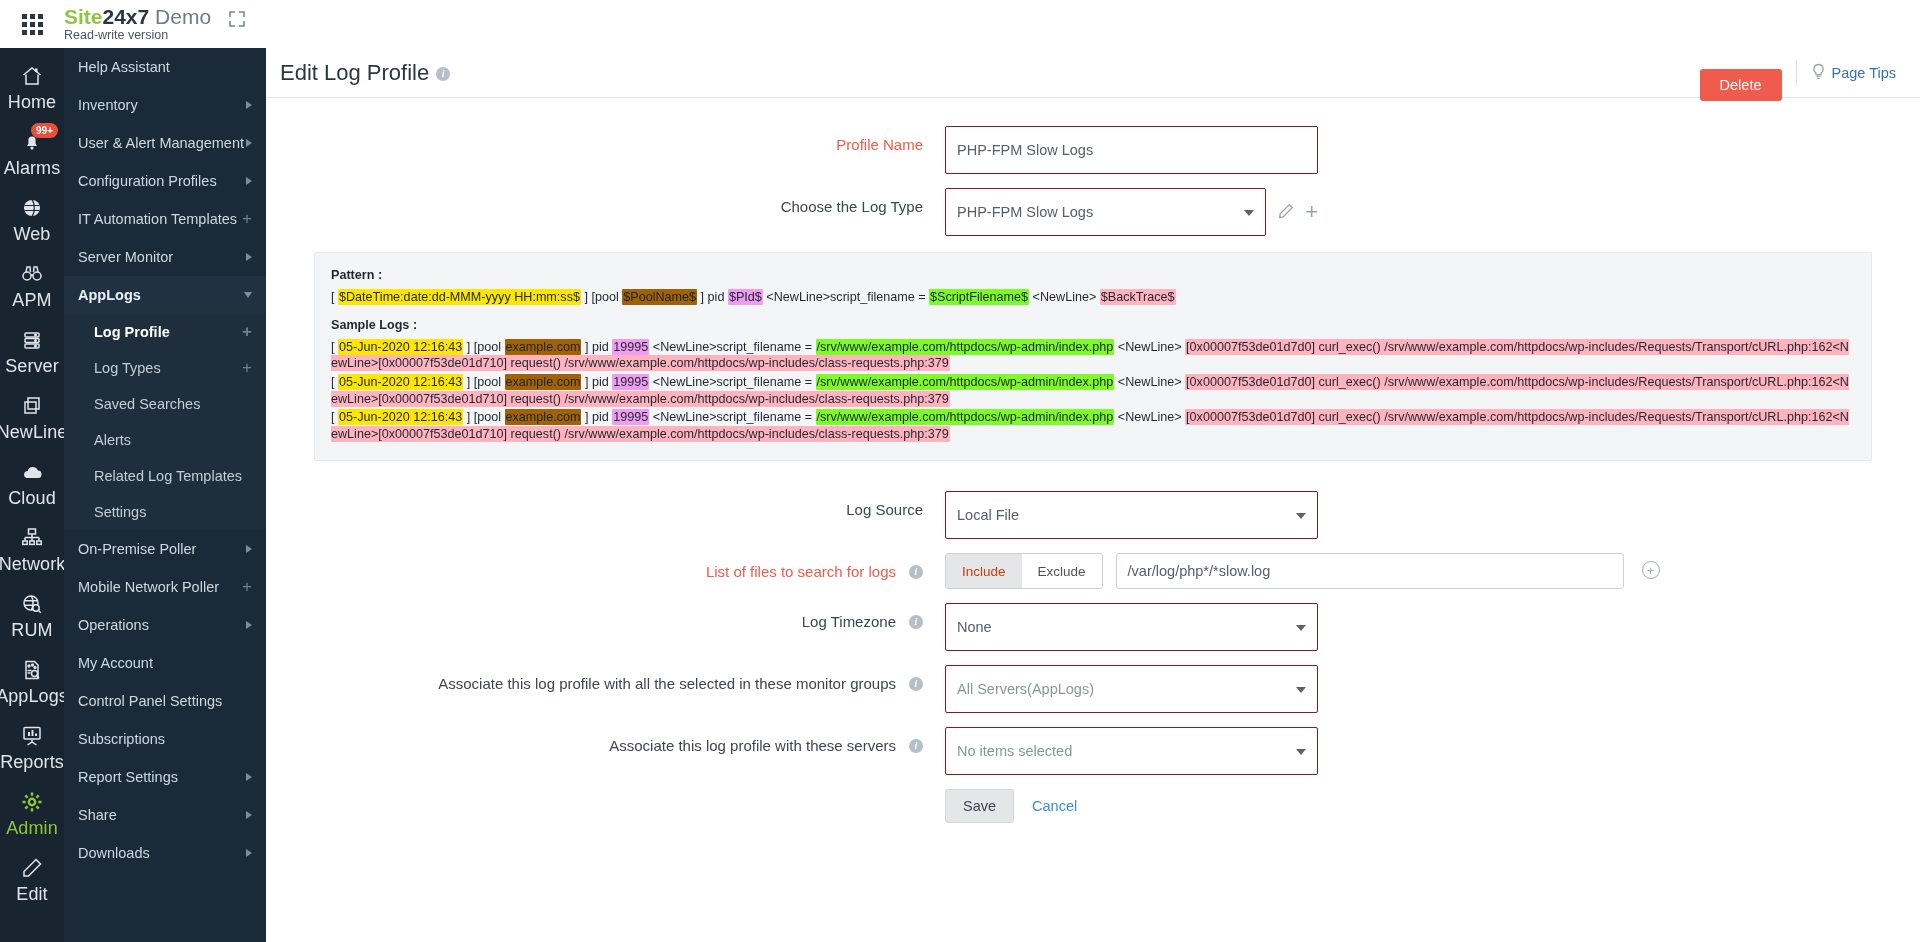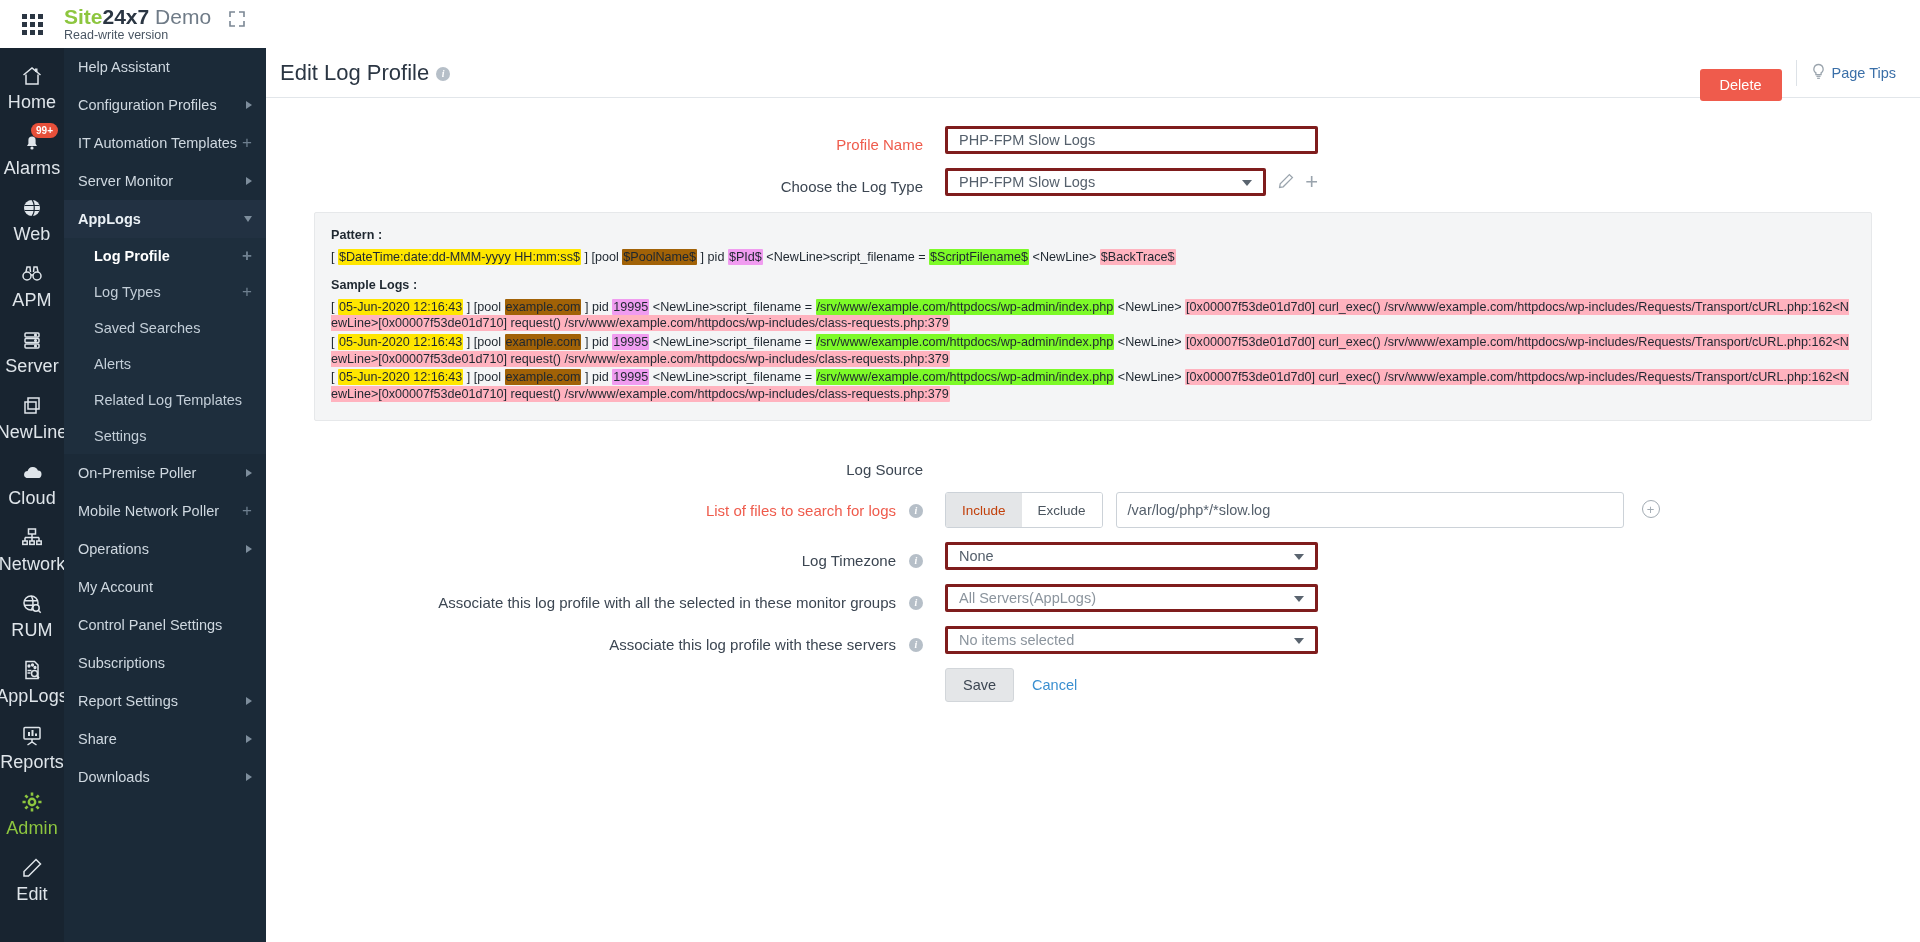--- a/index.html
+++ b/index.html
@@ -99,21 +99,21 @@
   #scroll-area::-webkit-scrollbar-thumb { background: #c8ced4; border-radius: 5px; }
 
   .form-row { display: flex; align-items: flex-start; margin-bottom: 14px; }
   .form-label {
     width: 655px; text-align: right; padding-right: 22px; padding-top: 10px;
     font-size: 15px; color: #3c4652; display: flex; align-items: center; justify-content: flex-end; gap: 6px;
   }
   .form-label.req { color: #ef5b4c; }
   .field { width: 373px; }
   .ctl {
-    width: 373px; height: 28px; border: 3px solid #7f1d1d; border-radius: 2px;
+    width: 373px; height: 48px; border: 1px solid #7f1d1d; border-radius: 2px;
     background: #fff; font-size: 14.5px; color: #55606c; padding: 0 11px;
     font-family: inherit; display: flex; align-items: center;
   }
   .ctl.placeholderish { color: #8b949d; }
   .select-ctl { position: relative; cursor: pointer; }
   .select-ctl .arrow {
     position: absolute; right: 11px; top: 50%; margin-top: -2px;
     border-top: 6px solid #5a646f; border-left: 5px solid transparent; border-right: 5px solid transparent;
   }
   .pencil-btn { color: #9aa4ad; margin-left: 12px; cursor: pointer; font-size: 15px; }
@@ -331,20 +331,28 @@
         </div>
         <div class="rlabel">Edit</div>
       </div>
     </div>
 
   <div id="nav">
       <div class="nav-item">
         <span>Help Assistant</span>
       </div>
       <div class="nav-item">
+        <span>Inventory</span>
+        <span class="caret"></span>
+      </div>
+      <div class="nav-item">
+        <span>User &amp; Alert Management</span>
+        <span class="caret"></span>
+      </div>
+      <div class="nav-item">
         <span>Configuration Profiles</span>
         <span class="caret"></span>
       </div>
       <div class="nav-item">
         <span>IT Automation Templates</span>
         <span class="plus">+</span>
       </div>
       <div class="nav-item">
         <span>Server Monitor</span>
         <span class="caret"></span>
@@ -465,20 +473,26 @@
           <div id="sample-lines">
               <div class="log-line"><span>[ </span><span class="hl hl-yellow">05-Jun-2020 12:16:43</span><span> ] [pool </span><span class="hl hl-blue">example.com</span><span> ] pid </span><span class="hl hl-pink">19995</span><span> &lt;NewLine&gt;script_filename = </span><span class="hl hl-green">/srv/www/example.com/httpdocs/wp-admin/index.php</span><span> &lt;NewLine&gt; </span><span class="hl hl-rose">[0x00007f53de01d7d0] curl_exec() /srv/www/example.com/httpdocs/wp-includes/Requests/Transport/cURL.php:162&lt;NewLine&gt;[0x00007f53de01d710] request() /srv/www/example.com/httpdocs/wp-includes/class-requests.php:379</span></div>
               <div class="log-line"><span>[ </span><span class="hl hl-yellow">05-Jun-2020 12:16:43</span><span> ] [pool </span><span class="hl hl-blue">example.com</span><span> ] pid </span><span class="hl hl-pink">19995</span><span> &lt;NewLine&gt;script_filename = </span><span class="hl hl-green">/srv/www/example.com/httpdocs/wp-admin/index.php</span><span> &lt;NewLine&gt; </span><span class="hl hl-rose">[0x00007f53de01d7d0] curl_exec() /srv/www/example.com/httpdocs/wp-includes/Requests/Transport/cURL.php:162&lt;NewLine&gt;[0x00007f53de01d710] request() /srv/www/example.com/httpdocs/wp-includes/class-requests.php:379</span></div>
               <div class="log-line"><span>[ </span><span class="hl hl-yellow">05-Jun-2020 12:16:43</span><span> ] [pool </span><span class="hl hl-blue">example.com</span><span> ] pid </span><span class="hl hl-pink">19995</span><span> &lt;NewLine&gt;script_filename = </span><span class="hl hl-green">/srv/www/example.com/httpdocs/wp-admin/index.php</span><span> &lt;NewLine&gt; </span><span class="hl hl-rose">[0x00007f53de01d7d0] curl_exec() /srv/www/example.com/httpdocs/wp-includes/Requests/Transport/cURL.php:162&lt;NewLine&gt;[0x00007f53de01d710] request() /srv/www/example.com/httpdocs/wp-includes/class-requests.php:379</span></div>
             </div>
         </div>
       </div>
 
       <div class="form-row">
         <div class="form-label">Log Source</div>
+        <div class="field">
+          <div class="ctl select-ctl">
+            <span>Local File</span>
+            <span class="arrow"></span>
+          </div>
+        </div>
       </div>
 
       <div class="form-row">
         <div class="form-label req">
           <span>List of files to search for logs</span>
           <span class="info-dot">i</span>
         </div>
         <div style="display:flex;align-items:flex-start;">
           <div class="seg">
             <div class="on">Include</div>

